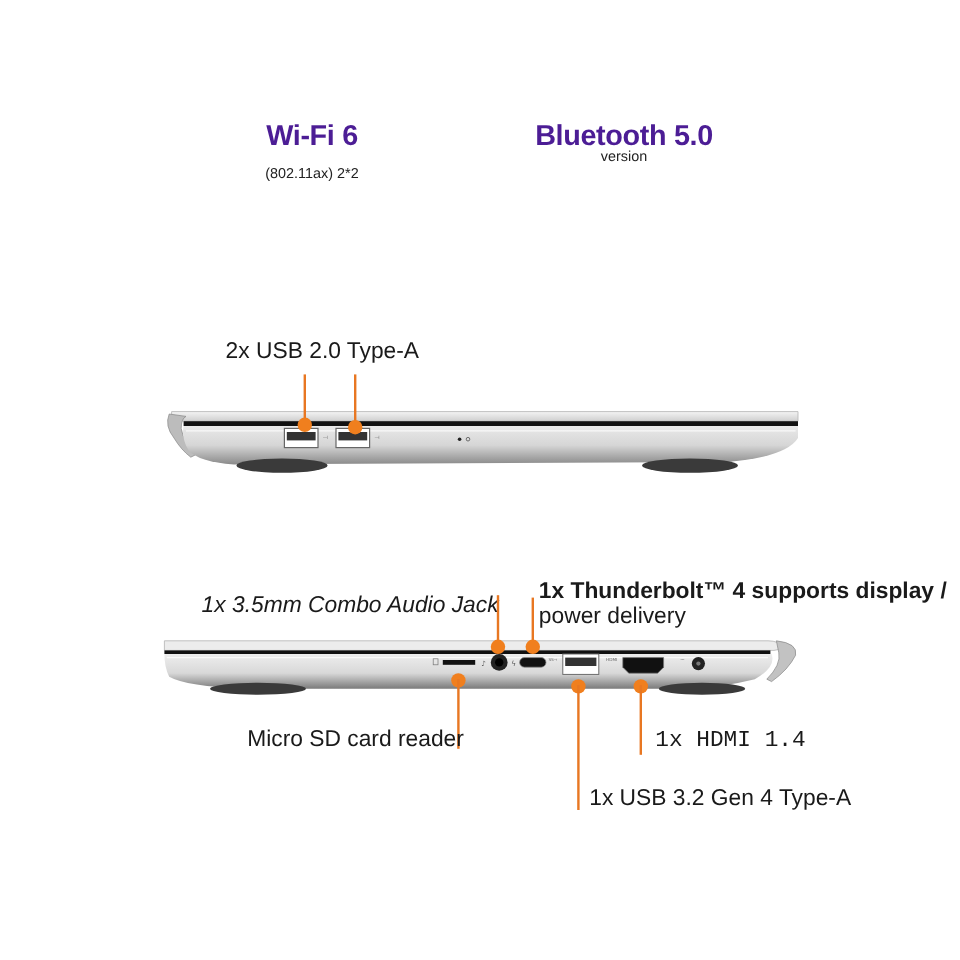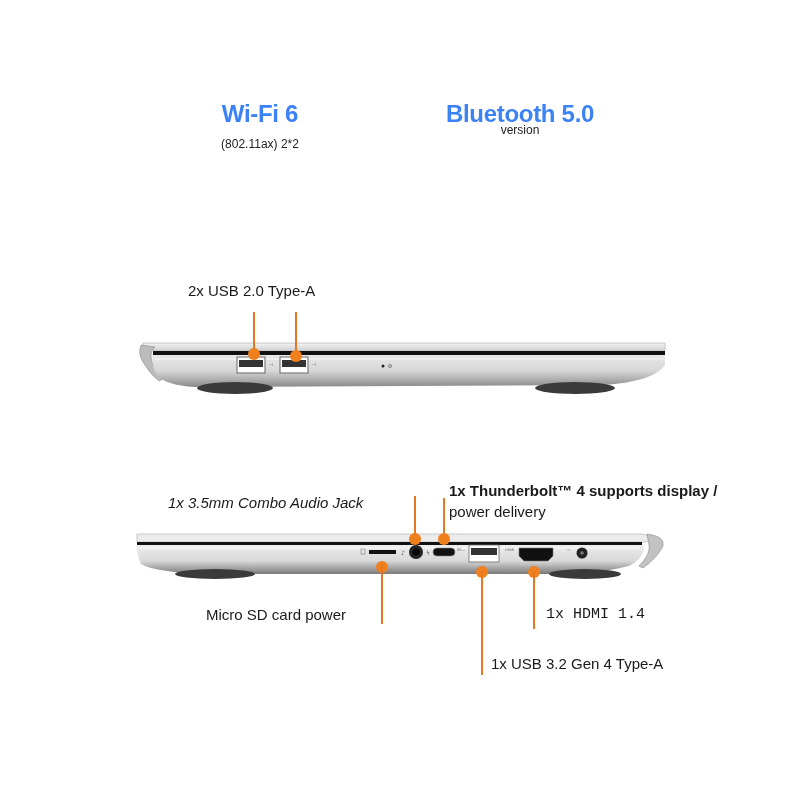--- a/index.html
+++ b/index.html
@@ -1,21 +1,21 @@
 <!DOCTYPE html>
 <html><head>
 <meta charset="utf-8">
 <style>
   html, body { margin:0; padding:0; background:#ffffff; }
   body { width:800px; height:800px; position:relative; overflow:hidden;
          font-family:"Liberation Sans", "DejaVu Sans", sans-serif; color:#1a1a1a; }
   .abs { position:absolute; }
-  .spec-title { font-weight:bold; font-size:24px; color:#3b82f6; text-align:center; letter-spacing:-0.3px; }
+  .spec-title { font-weight:bold; font-size:24px; color:#4c1d95; text-align:center; letter-spacing:-0.3px; }
   .spec-sub { font-size:12px; color:#222; text-align:center; }
-  .label { font-size:15px; color:#1a1a1a; white-space:nowrap; }
+  .label { font-size:19px; color:#1a1a1a; white-space:nowrap; }
   .line { background:#e87722; width:2px; }
   .dot { width:12px; height:12px; border-radius:50%; background:#f07f1e; }
   svg { display:block; }
 </style>
 </head>
 <body>
 
 <div class="abs spec-title" style="left:160px; top:100px; width:200px;">Wi-Fi 6</div>
 <div class="abs spec-sub" style="left:160px; top:137px; width:200px;">(802.11ax) 2*2</div>
 <div class="abs spec-title" style="left:420px; top:100px; width:200px;">Bluetooth 5.0</div>
@@ -120,21 +120,21 @@
 <div class="abs line" style="left:414px; top:496px; height:42px;"></div>
 <div class="abs dot" style="left:409px; top:533px;"></div>
 
 <div class="abs label" style="left:449px; top:482px;font-weight:bold;">1x Thunderbolt™ 4 supports display /</div>
 <div class="abs label" style="left:449px; top:503px;">power delivery</div>
 <div class="abs line" style="left:443px; top:498px; height:40px;"></div>
 <div class="abs dot" style="left:438px; top:533px;"></div>
 
 <div class="abs dot" style="left:376px; top:561px;"></div>
 <div class="abs line" style="left:381px; top:566px; height:58px;"></div>
-<div class="abs label" style="left:206px; top:606px;">Micro SD card power</div>
+<div class="abs label" style="left:206px; top:606px;">Micro SD card reader</div>
 
 <div class="abs dot" style="left:476px; top:566px;"></div>
 <div class="abs line" style="left:481px; top:571px; height:104px;"></div>
 <div class="abs label" style="left:491px; top:655px;">1x USB 3.2 Gen 4 Type-A</div>
 
 <div class="abs dot" style="left:528px; top:566px;"></div>
 <div class="abs line" style="left:533px; top:571px; height:58px;"></div>
 <div class="abs label" style="left:546px; top:606px;font-family:Liberation Mono, monospace;">1x HDMI 1.4</div>
 
 </body></html>

